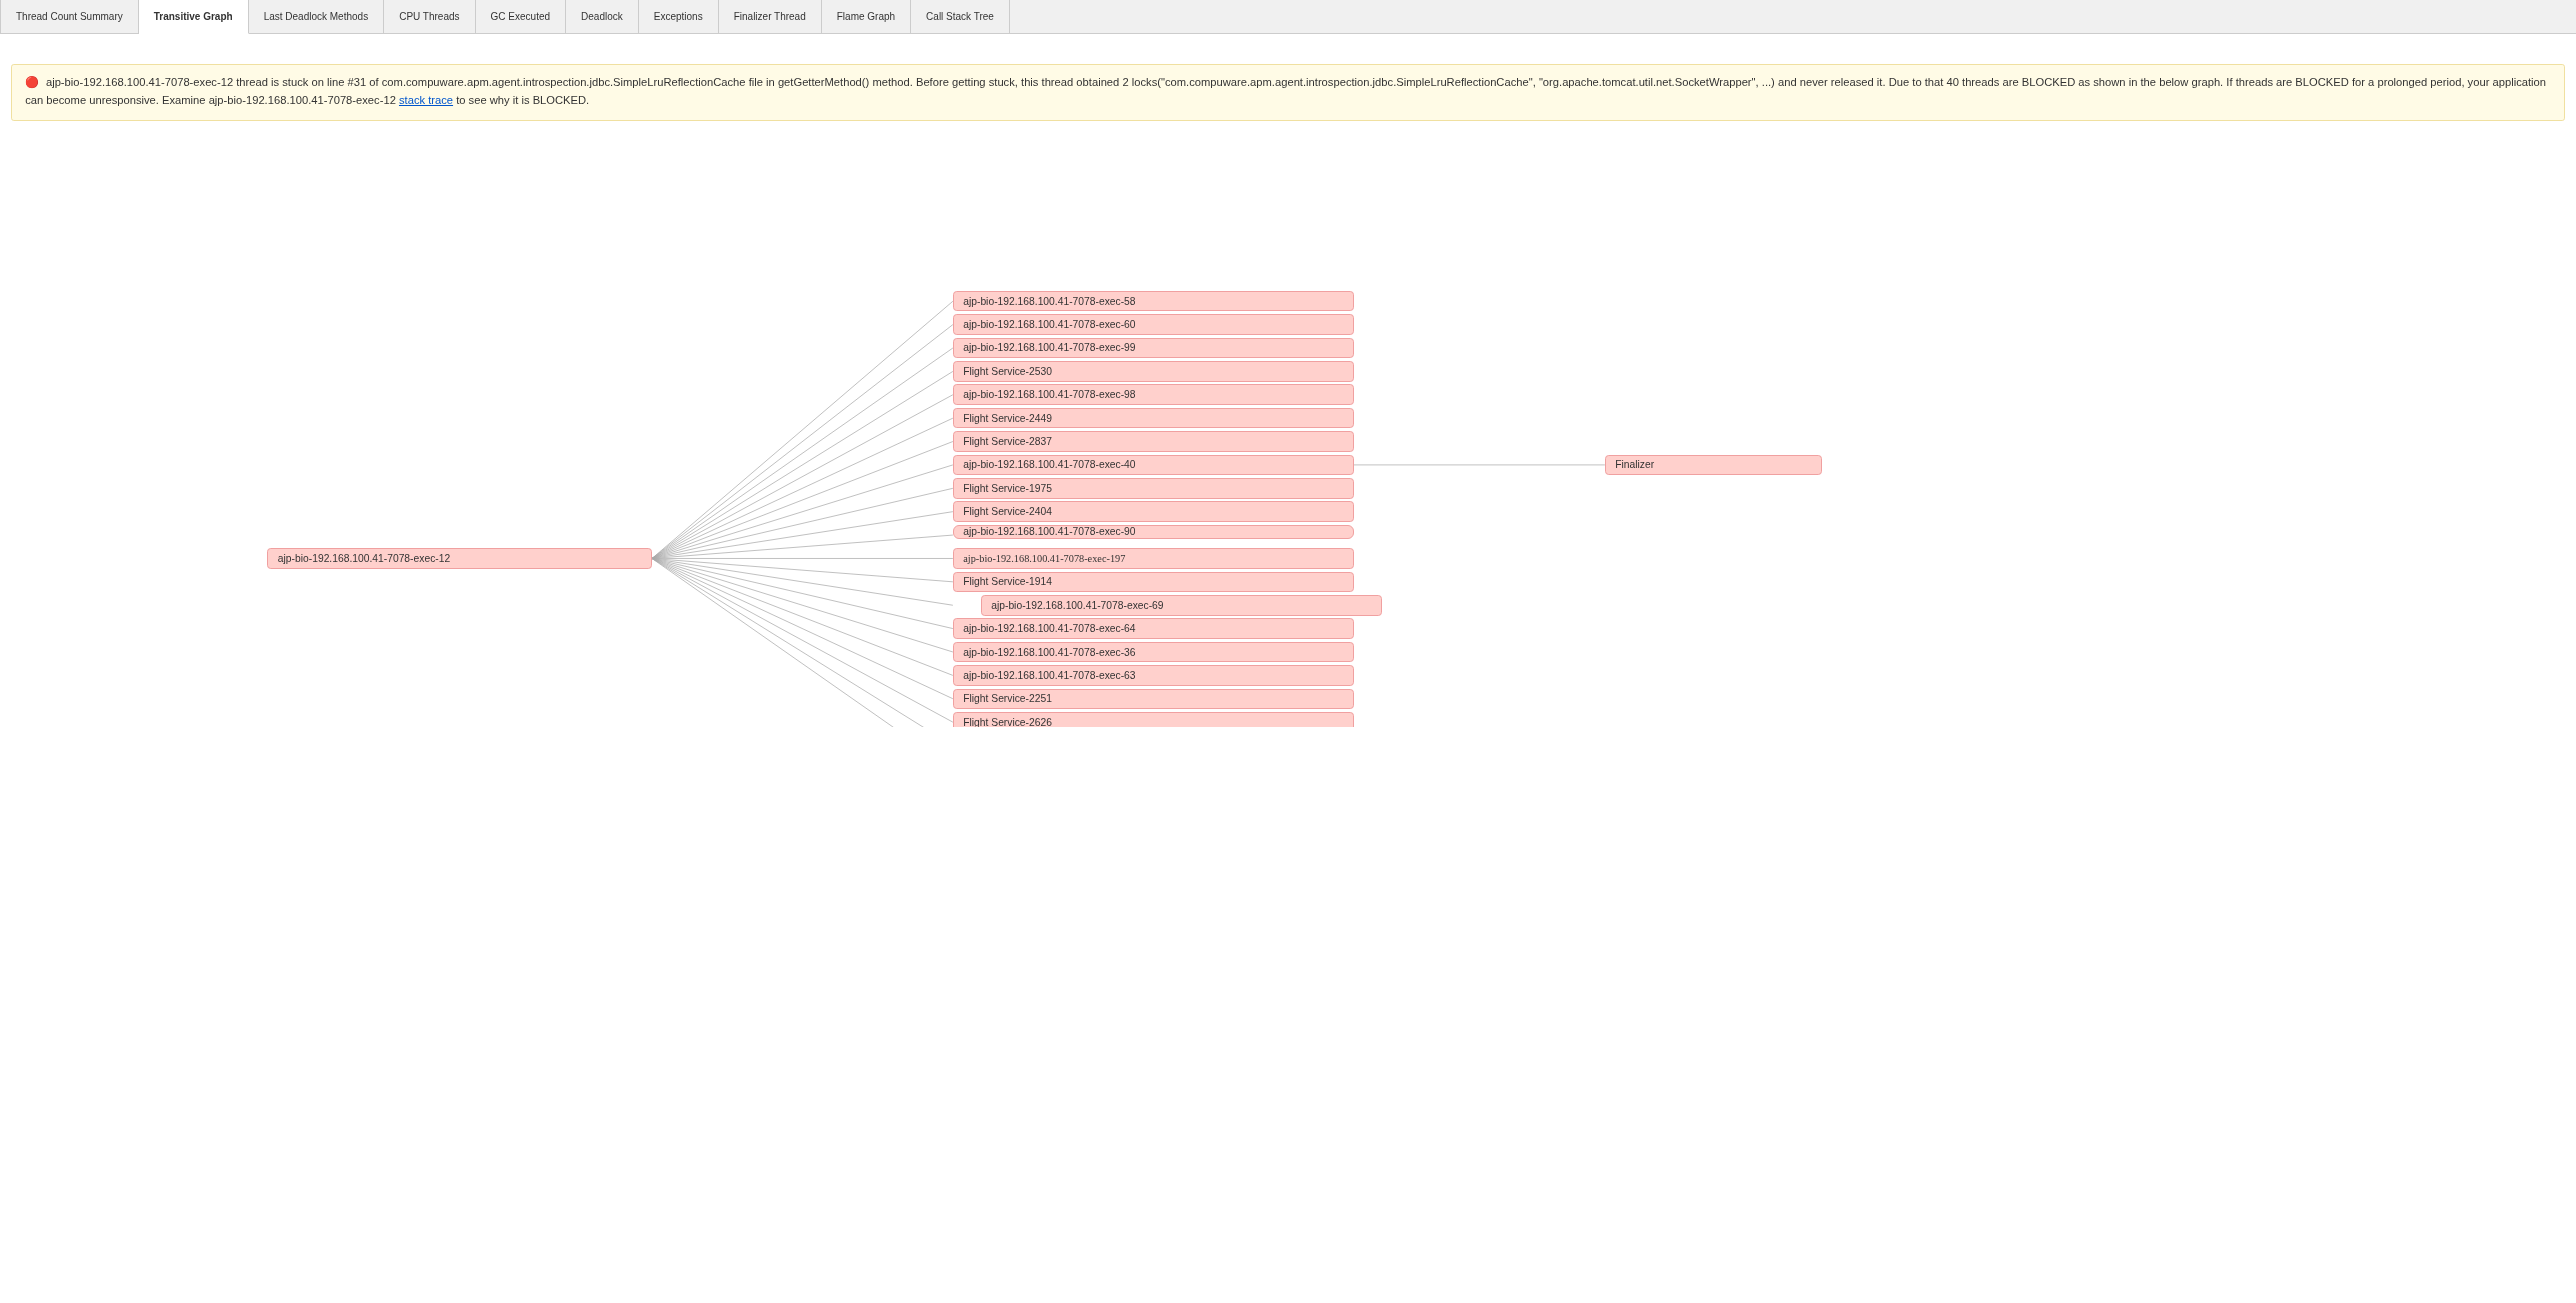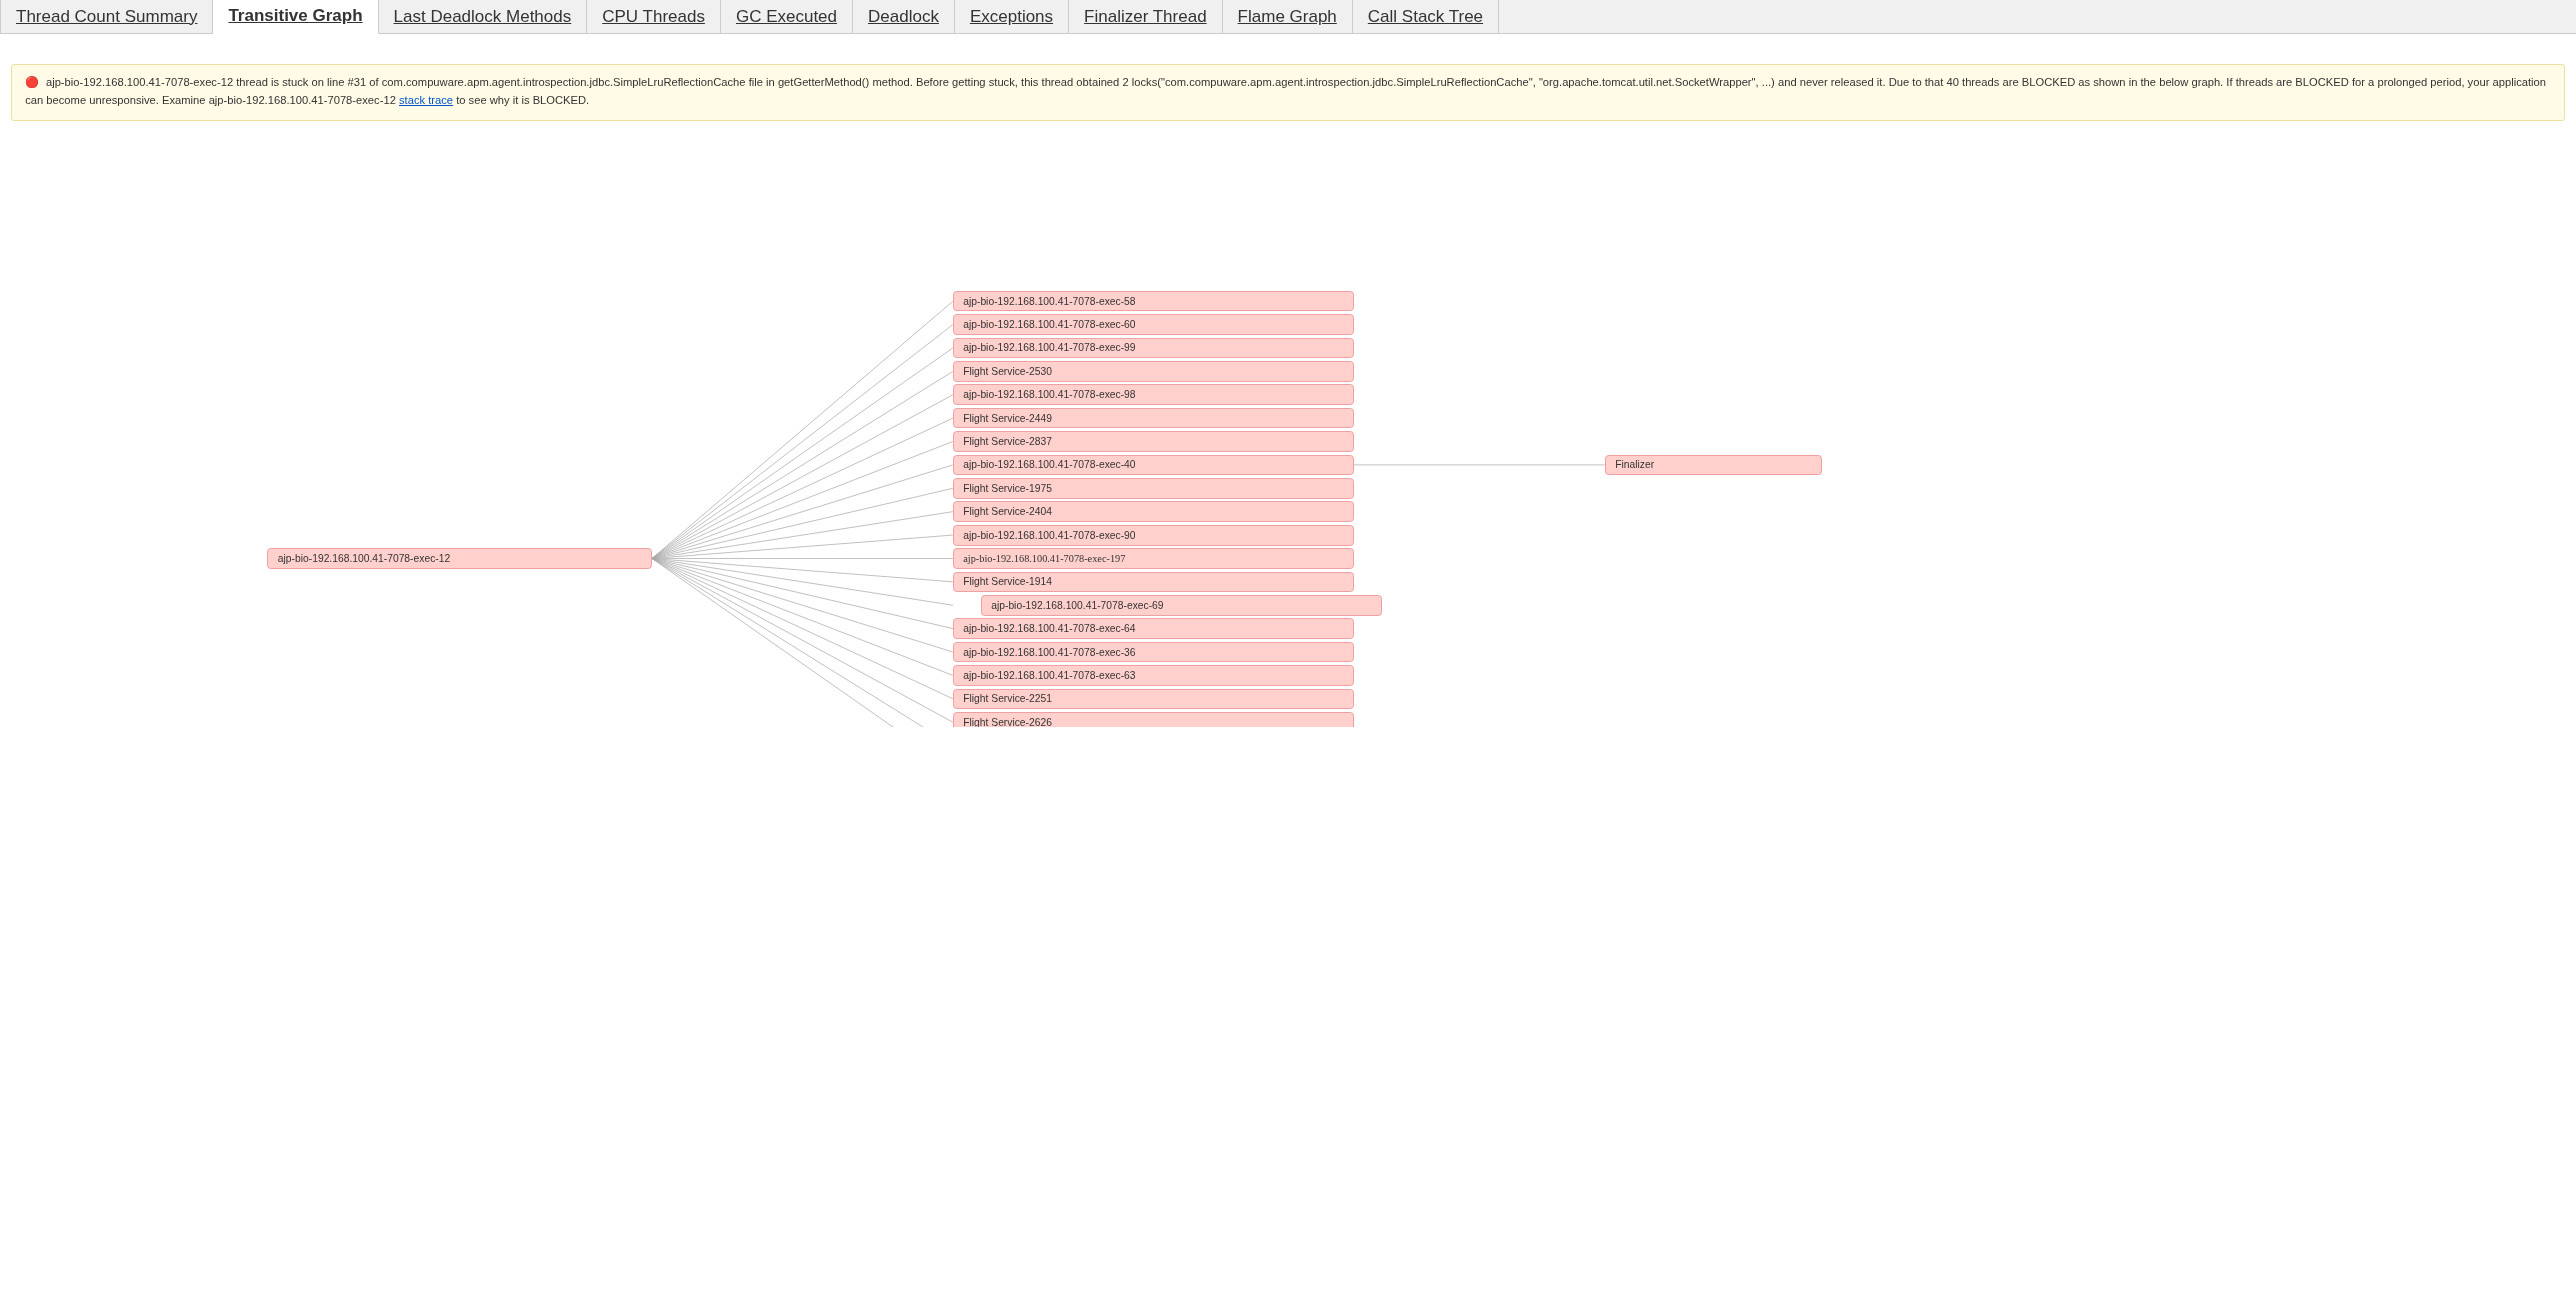--- a/index.html
+++ b/index.html
@@ -12,25 +12,24 @@
       background: #f0f0f0;
       border-bottom: 0.9px solid #ccc;
       height: 34px;
     }
     .tab {
       padding: 12px 15px;
       display: flex;
       align-items: center;
       cursor: pointer;
       border-right: 0.9px solid #ccc;
-      font-size: 17px;
+      font-size: 10px;
       color: #333;
       white-space: nowrap;
       user-select: none;
-      text-decoration: underline;
     }
     .tab:first-child { border-left: 0.9px solid #ccc; }
     .tab.active {
       background: #fff;
       border-bottom: 1.9px solid #fff;
       font-weight: bold;
       margin-bottom: -0.9px;
       position: relative;
       z-index: 1;
     }
@@ -171,21 +170,21 @@
     <div class="node blocked" style="left: 36.989%; top: 27.187%; width: 15.574%; height: 20.6px;">ajp-bio-192.168.100.41-7078-exec-58</div>
     <div class="node blocked" style="left: 36.989%; top: 31.094%; width: 15.574%; height: 20.6px;">ajp-bio-192.168.100.41-7078-exec-60</div>
     <div class="node blocked" style="left: 36.989%; top: 35%; width: 15.574%; height: 20.6px;">ajp-bio-192.168.100.41-7078-exec-99</div>
     <div class="node blocked" style="left: 36.989%; top: 38.906%; width: 15.574%; height: 20.6px;">Flight Service-2530</div>
     <div class="node blocked" style="left: 36.989%; top: 42.813%; width: 15.574%; height: 20.6px;">ajp-bio-192.168.100.41-7078-exec-98</div>
     <div class="node blocked" style="left: 36.989%; top: 46.719%; width: 15.574%; height: 20.6px;">Flight Service-2449</div>
     <div class="node blocked" style="left: 36.989%; top: 50.625%; width: 15.574%; height: 20.6px;">Flight Service-2837</div>
     <div class="node blocked" style="left: 36.989%; top: 54.531%; width: 15.574%; height: 20.6px;">ajp-bio-192.168.100.41-7078-exec-40</div>
     <div class="node blocked" style="left: 36.989%; top: 58.438%; width: 15.574%; height: 20.6px;">Flight Service-1975</div>
     <div class="node blocked" style="left: 36.989%; top: 62.344%; width: 15.574%; height: 20.6px;">Flight Service-2404</div>
-    <div class="node blocked" style="left: 36.989%; top: 66.25%; width: 15.574%; height: 21px;">ajp-bio-192.168.100.41-7078-exec-90</div>
+    <div class="node blocked" style="left: 36.989%; top: 66.25%; width: 15.574%; height: 14px; border-radius: 6px;">ajp-bio-192.168.100.41-7078-exec-90</div>
     <div class="node blocked" style="left: 36.989%; top: 70.156%; width: 15.574%; height: 20.6px; font-family: Liberation Serif, serif;">ajp-bio-192.168.100.41-7078-exec-197</div>
     <div class="node blocked" style="left: 36.989%; top: 74.063%; width: 15.574%; height: 20.6px;">Flight Service-1914</div>
     <div class="node blocked" style="left: 36.989%; top: 77.969%; width: 15.574%; height: 20.6px; margin-left: 28px;">ajp-bio-192.168.100.41-7078-exec-69</div>
     <div class="node blocked" style="left: 36.989%; top: 81.875%; width: 15.574%; height: 20.6px;">ajp-bio-192.168.100.41-7078-exec-64</div>
     <div class="node blocked" style="left: 36.989%; top: 85.781%; width: 15.574%; height: 20.6px;">ajp-bio-192.168.100.41-7078-exec-36</div>
     <div class="node blocked" style="left: 36.989%; top: 89.688%; width: 15.574%; height: 20.6px;">ajp-bio-192.168.100.41-7078-exec-63</div>
     <div class="node blocked" style="left: 36.989%; top: 93.594%; width: 15.574%; height: 20.6px;">Flight Service-2251</div>
     <div class="node blocked" style="left: 36.989%; top: 97.5%; width: 15.574%; height: 20.6px;">Flight Service-2626</div>
     <div class="node finalizer" style="left: 62.297%; top: 54.531%; width: 8.436%; height: 20.6px;">Finalizer</div>
   </div>

